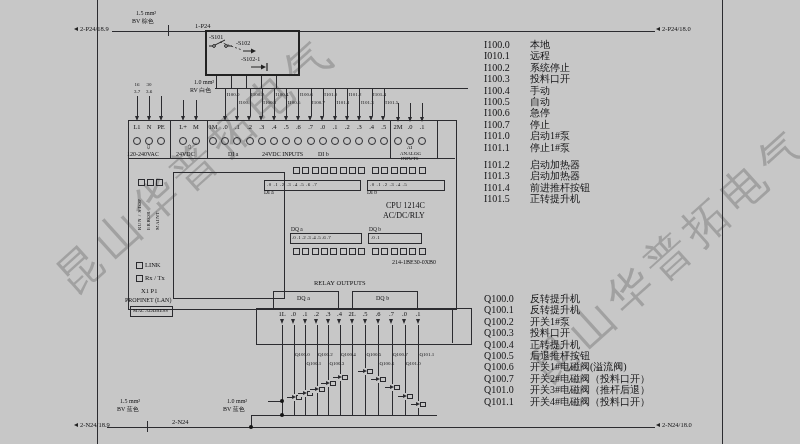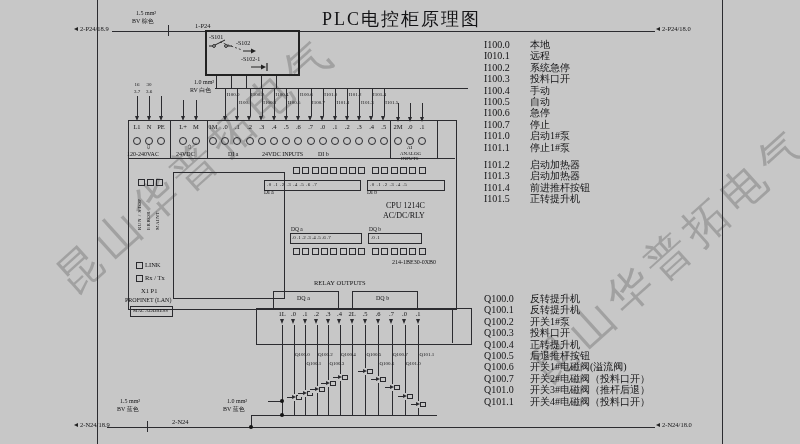--- a/index.html
+++ b/index.html
@@ -36,21 +36,20 @@
 <body>
 
 <div class="stage" id="stage">
 
   <div class="wm" style="left:18px;top:135px;">昆山华普拓电气</div>
   <div class="wm" style="left:492px;top:225px;">昆山华普拓电气</div>
 
   <div class="ln" style="left:97px;top:0;width:1px;height:444px;"></div>
   <div class="ln" style="left:722px;top:0;width:1px;height:444px;"></div>
 
-  <div class="title" style="left:322px;top:7px;">PLC电控柜原理图</div>
 
   <div class="ref" style="left:74px;top:25px;">
     <span class="mk"></span>
     <span>2-P24/18.9</span>
   </div>
   <div class="ln" style="left:112px;top:31px;width:93px;height:1px;"></div>
   <div class="t" style="left:136px;top:10px;font-size:6px;">1.5 mm²</div>
   <div class="t" style="left:132px;top:18px;font-size:6px;">BV 棕色</div>
   <div class="tick" style="left:168px;top:25px;"></div>
   <div class="t" style="left:195px;top:23px;font-size:6.5px;">1-P24</div>
@@ -161,21 +160,21 @@
       <div class="row">
         <span class="addr">I100.0</span>
         <span>本地</span>
       </div>
       <div class="row">
         <span class="addr">I010.1</span>
         <span>远程</span>
       </div>
       <div class="row">
         <span class="addr">I100.2</span>
-        <span>系统急停</span>
+        <span>系统停止</span>
       </div>
       <div class="row">
         <span class="addr">I100.3</span>
         <span>投料口开</span>
       </div>
       <div class="row">
         <span class="addr">I100.4</span>
         <span>手动</span>
       </div>
       <div class="row">

